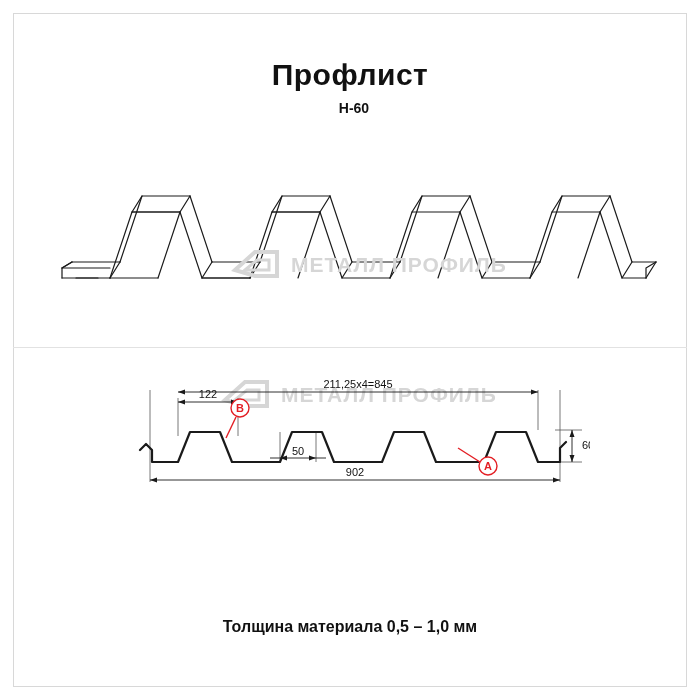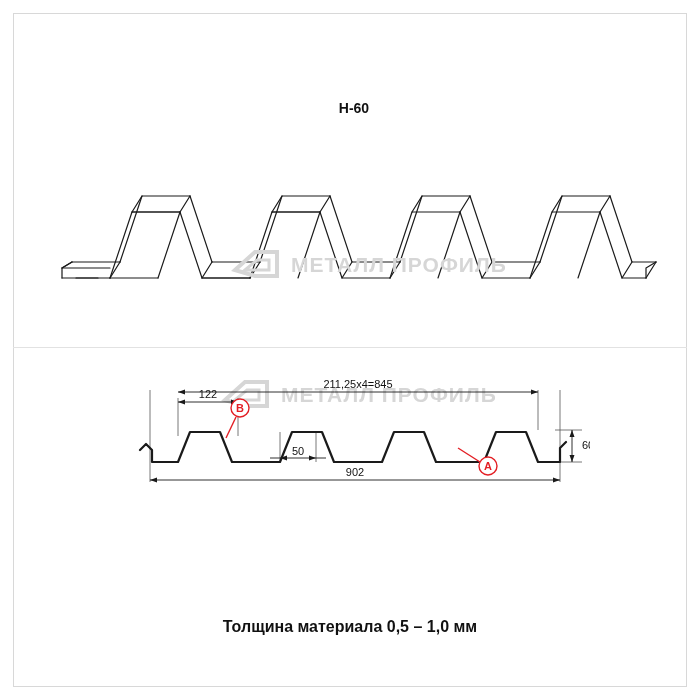--- a/index.html
+++ b/index.html
@@ -88,20 +88,21 @@
     letter-spacing: 1px;
   }
 </style>
 </head>
 <body>
 
 <div class="page">
 
   <div class="frame"></div>
 
+  <div class="title">Профлист</div>
   <div class="subtitle">Н-60</div>
 
   <svg class="art3d" viewBox="0 0 620 180">
     <g fill="none" stroke="#1a1a1a" stroke-width="1.2" stroke-linejoin="round" stroke-linecap="round">
 
       <path d="M22,128 L70,128"></path>
       <path d="M22,128 L22,118 L32,112"></path>
 
       <path d="M22,118 L70,118"></path>
       <path d="M32,112 L80,112"></path>

